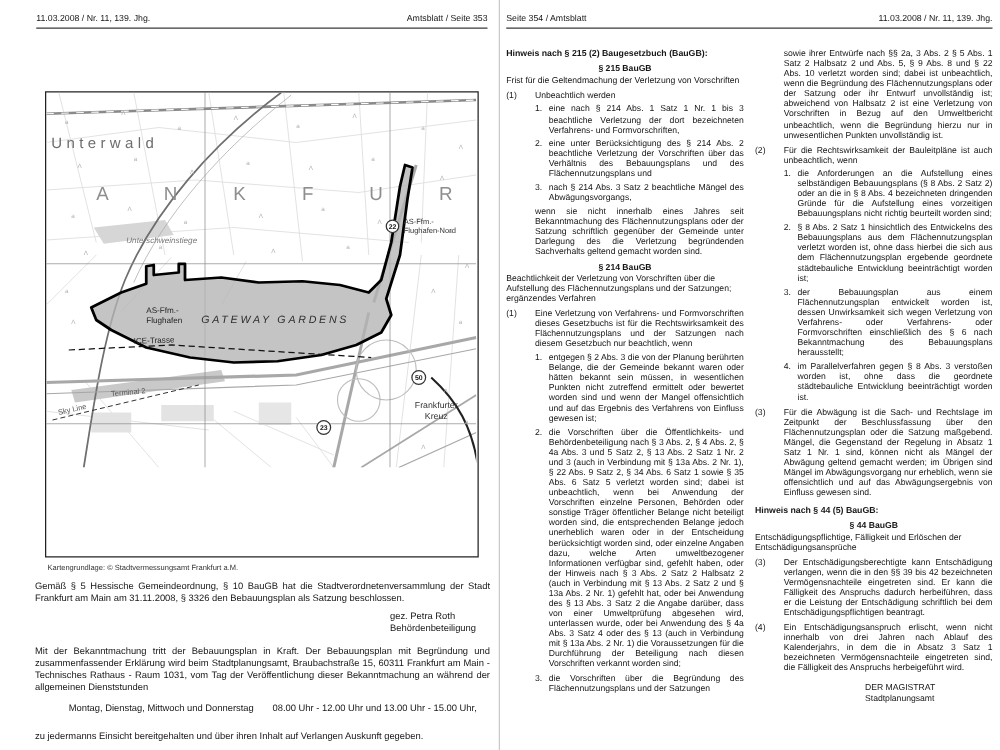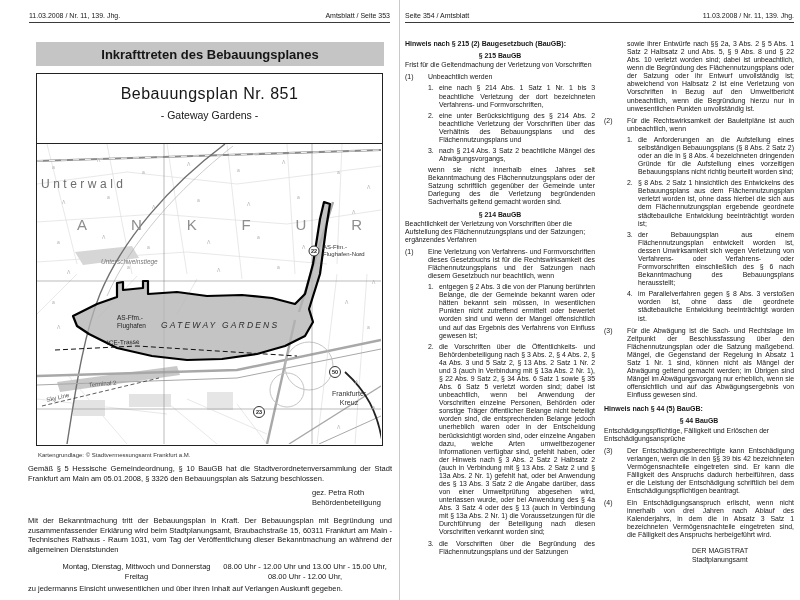--- a/index.html
+++ b/index.html
@@ -64,27 +64,22 @@
 <body>
 
 <div class="page-divider"></div>
 
 <div class="page" id="left-page">
   <div class="pg-header">
     <span>11.03.2008 / Nr. 11, 139. Jhg.</span>
     <span>Amtsblatt / Seite 353</span>
   </div>
 
-  <div class="lp-title">Inkrafttreten des Bebauungsplanes</div>
 
   <div class="map-box">
-    <div class="plan-head">
-      <div class="plan-title">Bebauungsplan Nr. 851</div>
-      <div class="plan-sub">- Gateway Gardens -</div>
-    </div>
     <svg class="map" viewBox="0 0 344 300">
 
       <g stroke="#dedede" stroke-width="0.7" fill="none">
         <path d="M0,40 L90,28 L200,40 L344,22"></path>
         <path d="M0,78 L120,70 L250,80 L344,66"></path>
         <path d="M10,0 L40,120 M70,0 L95,130 M130,0 L150,130 M190,0 L205,135 M250,0 L258,130 M305,0 L300,120"></path>
         <path d="M0,118 L150,108 L290,120"></path>
         <path d="M40,130 L0,170 M100,132 L60,175 M160,135 L140,170"></path>
         <path d="M300,130 L280,300 M330,130 L318,300"></path>
         <path d="M0,255 L130,270 M150,255 L230,290"></path>
@@ -201,41 +196,37 @@
         <g>
           <circle cx="222" cy="268" r="5.5" fill="#fff" stroke="#333" stroke-width="1"></circle>
           <text x="222" y="270.4" font-size="5.5" font-weight="bold" text-anchor="middle" fill="#222">23</text>
         </g>
       </g>
     </svg>
   </div>
 
   <div class="map-caption">Kartengrundlage: © Stadtvermessungsamt Frankfurt a.M.</div>
 
-  <div class="lp-par" style="top:464px">Gemäß § 5 Hessische Gemeindeordnung, § 10 BauGB hat die Stadtverordnetenversammlung der Stadt Frankfurt am Main am 05.01.2008, § 3326 den Bebauungsplan als Satzung beschlossen.</div>
+  <div class="lp-par" style="top:464px">Gemäß § 5 Hessische Gemeindeordnung, § 10 BauGB hat die Stadtverordnetenversammlung der Stadt Frankfurt am Main am 31.11.2008, § 3326 den Bebauungsplan als Satzung beschlossen.</div>
 
   <div class="lp-sign">
     <div>gez. Petra Roth</div>
     <div>Behördenbeteiligung</div>
   </div>
 
   <div class="lp-par" style="top:516px">Mit der Bekanntmachung tritt der Bebauungsplan in Kraft. Der Bebauungsplan mit Begründung und zusammenfassender Erklärung wird beim Stadtplanungsamt, Braubachstraße 15, 60311 Frankfurt am Main - Technisches Rathaus - Raum 1031, vom Tag der Veröffentlichung dieser Bekanntmachung an während der allgemeinen Dienststunden</div>
 
-  <div class="lp-par" style="top:562px; text-align:center">
+  <div class="lp-par" style="top:562px; text-align:left">
     <div class="hours-row">
       <span class="hours-days">Montag, Dienstag, Mittwoch und Donnerstag</span>
       <span class="hours-time">08.00 Uhr - 12.00 Uhr und 13.00 Uhr - 15.00 Uhr,</span>
     </div>
-    <div class="hours-row">
-      <span class="hours-days">Freitag</span>
-      <span class="hours-time">08.00 Uhr - 12.00 Uhr,</span>
-    </div>
-  </div>
-
-  <div class="lp-par" style="top:584px">zu jedermanns Einsicht unwesentlichen und über ihren Inhalt auf Verlangen Auskunft gegeben.</div>
+  </div>
+
+  <div class="lp-par" style="top:584px">zu jedermanns Einsicht bereitgehalten und über ihren Inhalt auf Verlangen Auskunft gegeben.</div>
 </div>
 
 <div class="page" id="right-page">
   <div class="pg-header">
     <span>Seite 354 / Amtsblatt</span>
     <span>11.03.2008 / Nr. 11, 139. Jhg.</span>
   </div>
 
   <div class="rp-cols">
 

